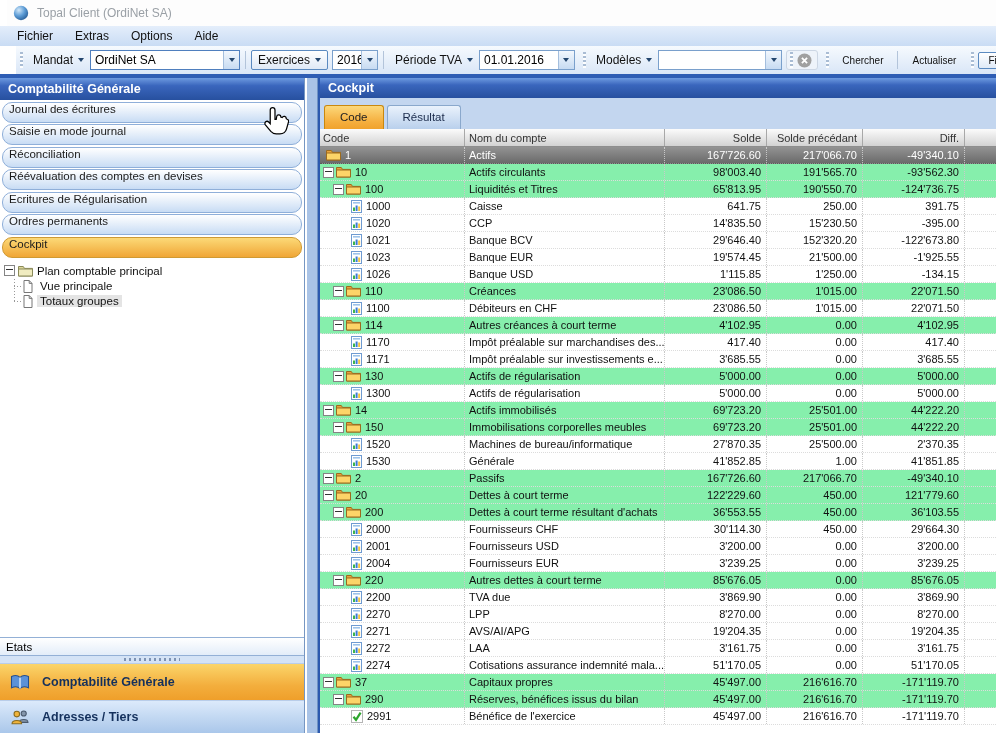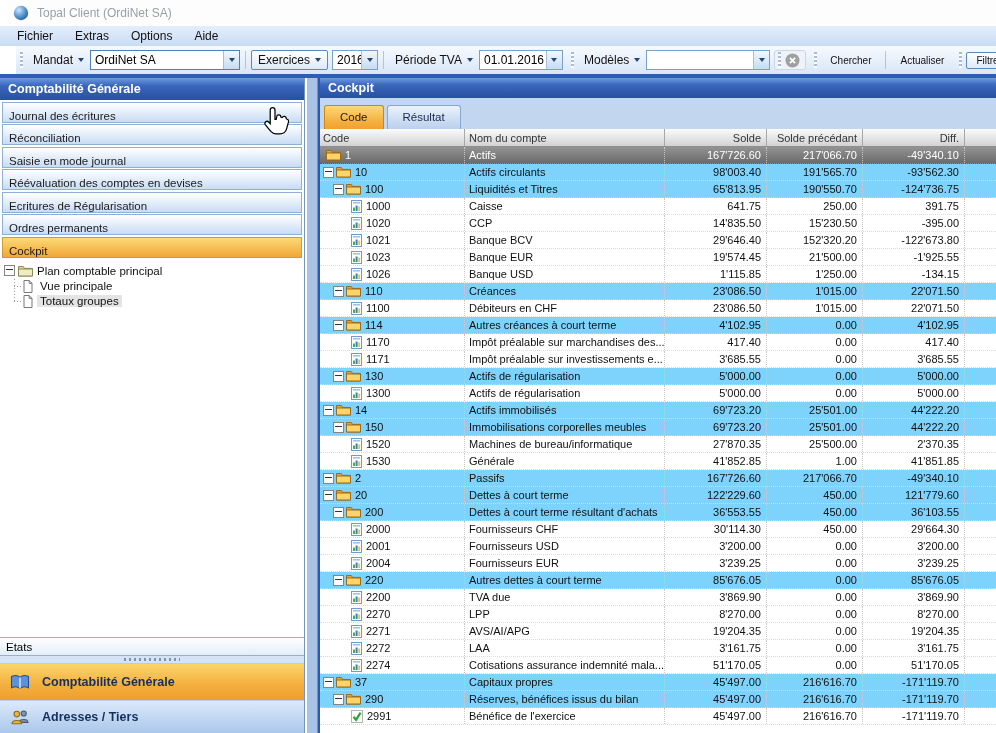--- a/index.html
+++ b/index.html
@@ -25,34 +25,34 @@
   .sep{width:1px;height:18px;background:#b3c4da;margin:0 5px;flex:none}
   .ddl{display:inline-flex;align-items:center;font-size:12px;color:#111;padding:2px 6px;flex:none}
   .arr{display:inline-block;width:0;height:0;border-left:3.5px solid transparent;
        border-right:3.5px solid transparent;border-top:4px solid #24466e;margin-left:5px}
   .boxed{border:1px solid #5b8ac0;border-radius:2px;background:linear-gradient(#ffffff,#dfe9f6)}
   .combo{height:20px;background:#fff;border:1px solid #4f7fbe;display:inline-flex;align-items:center;
          font-size:12px;padding-left:4px;box-sizing:border-box;flex:none}
   .combo .cval{white-space:nowrap;overflow:hidden}
   .cbtn{width:15px;align-self:stretch;margin-left:auto;background:linear-gradient(#f2f7fd,#c7dbf2);
         border-left:1px solid #a4bedd;display:flex;align-items:center;justify-content:center;flex:none}
-  .w-mandat{width:150px}.w-year{width:46px}.w-date{width:84px}.w-model{width:124px}
+  .w-mandat{width:150px}.w-year{width:46px}.w-date{width:96px}.w-model{width:124px}
   .tbtn{padding:2px 9px;font-size:10px;color:#111;flex:none}
   .xgroup{display:inline-flex;align-items:center;background:#eef3fa;border:1px solid #ccd6e4;
           border-radius:3px;padding:1px 5px 1px 2px;margin-left:4px;flex:none}
   .blue-line{position:absolute;left:0;top:74px;width:996px;height:4px;background:#2e5db4}
 
   
   .sidebar{position:absolute;left:0;top:78px;width:305px;height:655px;background:#fff;
            border-right:1px solid #7696c2;box-sizing:border-box;display:flex;flex-direction:column}
   .sb-header{height:22px;flex:none;background:linear-gradient(#6d9ae0 0%,#3a66bd 35%,#27509f 100%);
              color:#fff;font-weight:bold;font-size:12.5px;display:flex;align-items:center;padding-left:8px}
-  .sb-item{height:19px;margin:1.5px 2px 0 2px;border:1px solid #8fafd9;border-radius:0;flex:none;
+  .sb-item{height:19px;margin:1.5px 2px 0 2px;border:1px solid #8fafd9;border-radius:10px;flex:none;
            background:linear-gradient(#ffffff,#c8dcf4);font-size:11.5px;color:#1b1b1b;
-           display:flex;align-items:flex-end;padding-left:6px;cursor:default}
+           display:flex;align-items:flex-start;padding-left:6px;cursor:default}
   .sb-item.active{background:linear-gradient(#fcd977,#f0a636);border-color:#cf9a33}
   .tree{flex:1;padding:5px 0 0 4px;font-size:11.5px;color:#111;overflow:hidden}
   .tree-root{display:flex;align-items:center;height:16px}
   .texp{width:9px;height:9px;border:1px solid #848484;background:#fff;position:relative;flex:none;margin-right:3px}
   .texp::after{content:"";position:absolute;left:1px;right:1px;top:3px;height:1px;background:#333}
   .ticon{display:inline-flex;margin-right:4px;flex:none}
   #tree-children{position:relative;margin-left:10px}
   #tree-children::before{content:"";position:absolute;left:0;top:0;bottom:7px;width:1px;
        background:repeating-linear-gradient(180deg,#999 0 1px,transparent 1px 3px)}
   .tree-child{display:flex;align-items:center;height:15px;padding-left:9px;position:relative}
@@ -91,21 +91,21 @@
   .thead{display:flex;height:18px;background:linear-gradient(#fbfbfb,#d2d2d2);
          border-bottom:1px solid #8e8e8e;font-size:11px;color:#333;box-sizing:border-box}
   .th{display:flex;align-items:center;box-sizing:border-box;border-right:1px solid #a8a8a8;
       overflow:hidden;white-space:nowrap}
   .th.num{justify-content:flex-end;padding-right:5px}
   .w-code{width:145px;padding-left:3px}.w-name{width:200px;padding-left:4px}
   .w-solde{width:102px}.w-prev{width:96px}.w-diff{width:102px}.w-fill{flex:1;border-right:none}
 
   .trow{display:flex;height:17px;align-items:center;font-size:11px;color:#111;background:#fff;
         border-bottom:1px dotted #dcdcdc;box-sizing:border-box;cursor:default}
-  .trow.group{background:#7dd3fc}
+  .trow.group{background:#86efac}
   .trow.sel{background:linear-gradient(#939393,#6b6b6b);color:#fff;border-bottom-color:#5a5a5a}
   .cell{height:100%;display:flex;align-items:center;box-sizing:border-box;
         border-right:1px dotted #c9c9c9;overflow:hidden;white-space:nowrap}
   .trow.sel .cell{border-right-color:rgba(255,255,255,.55)}
   .cell.num{justify-content:flex-end;padding-right:5px}
   .c-code{width:145px;padding-left:3px}
   .c-name{width:200px;padding-left:4px}
   .c-solde{width:102px}.c-prev{width:96px}.c-diff{width:102px}
   .c-fill{flex:1;border-right:none}
   .expander{width:9px;height:9px;border:1px solid #848484;background:#fff;position:relative;flex:none;margin-right:2px}
@@ -211,24 +211,24 @@
 
   <div class="blue-line"></div>
 
   <div class="sidebar">
     <div class="sb-header">Comptabilité Générale</div>
     <div id="sb-items">
         <div class="sb-item">
     <span>Journal des écritures</span>
   </div>
         <div class="sb-item">
+    <span>Saisie en mode journal</span>
+  </div>
+        <div class="sb-item">
     <span>Réconciliation</span>
-  </div>
-        <div class="sb-item">
-    <span>Saisie en mode journal</span>
   </div>
         <div class="sb-item">
     <span>Réévaluation des comptes en devises</span>
   </div>
         <div class="sb-item">
     <span>Ecritures de Régularisation</span>
   </div>
         <div class="sb-item">
     <span>Ordres permanents</span>
   </div>

